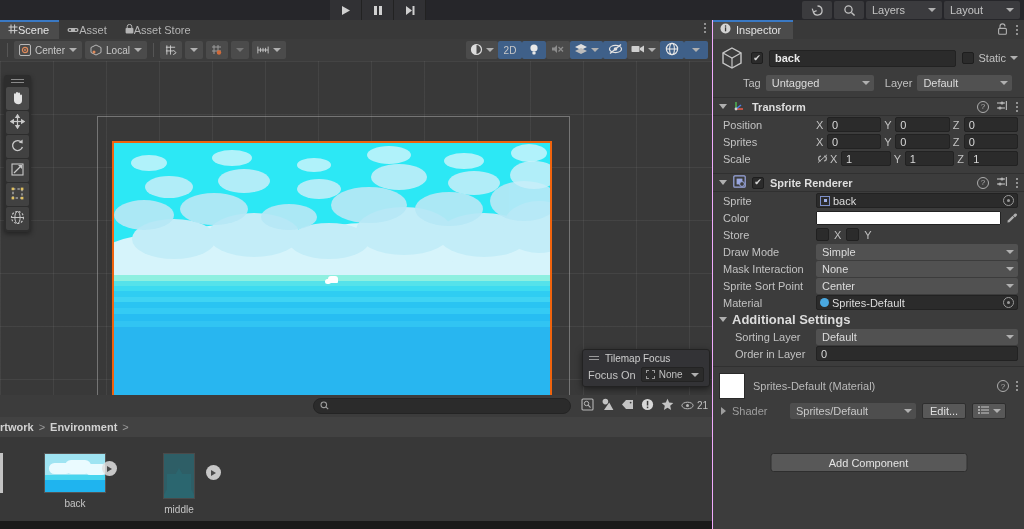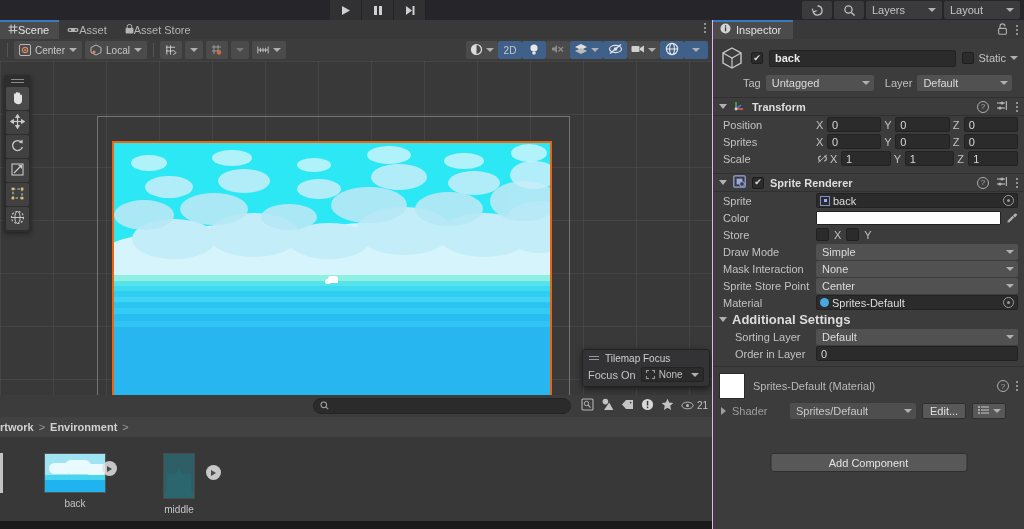--- a/index.html
+++ b/index.html
@@ -991,21 +991,21 @@
 
     <div class="prow">
       <span class="pname">Mask Interaction</span>
       <span class="dd" style="flex:1">
         <span>None</span>
         <span class="caret"></span>
       </span>
     </div>
 
     <div class="prow">
-      <span class="pname">Sprite Store Point</span>
+      <span class="pname">Sprite Sort Point</span>
       <span class="dd" style="flex:1">
         <span>Center</span>
         <span class="caret"></span>
       </span>
     </div>
 
     <div class="prow">
       <span class="pname">Material</span>
       <span class="objfield">
         <span class="dot"></span>

